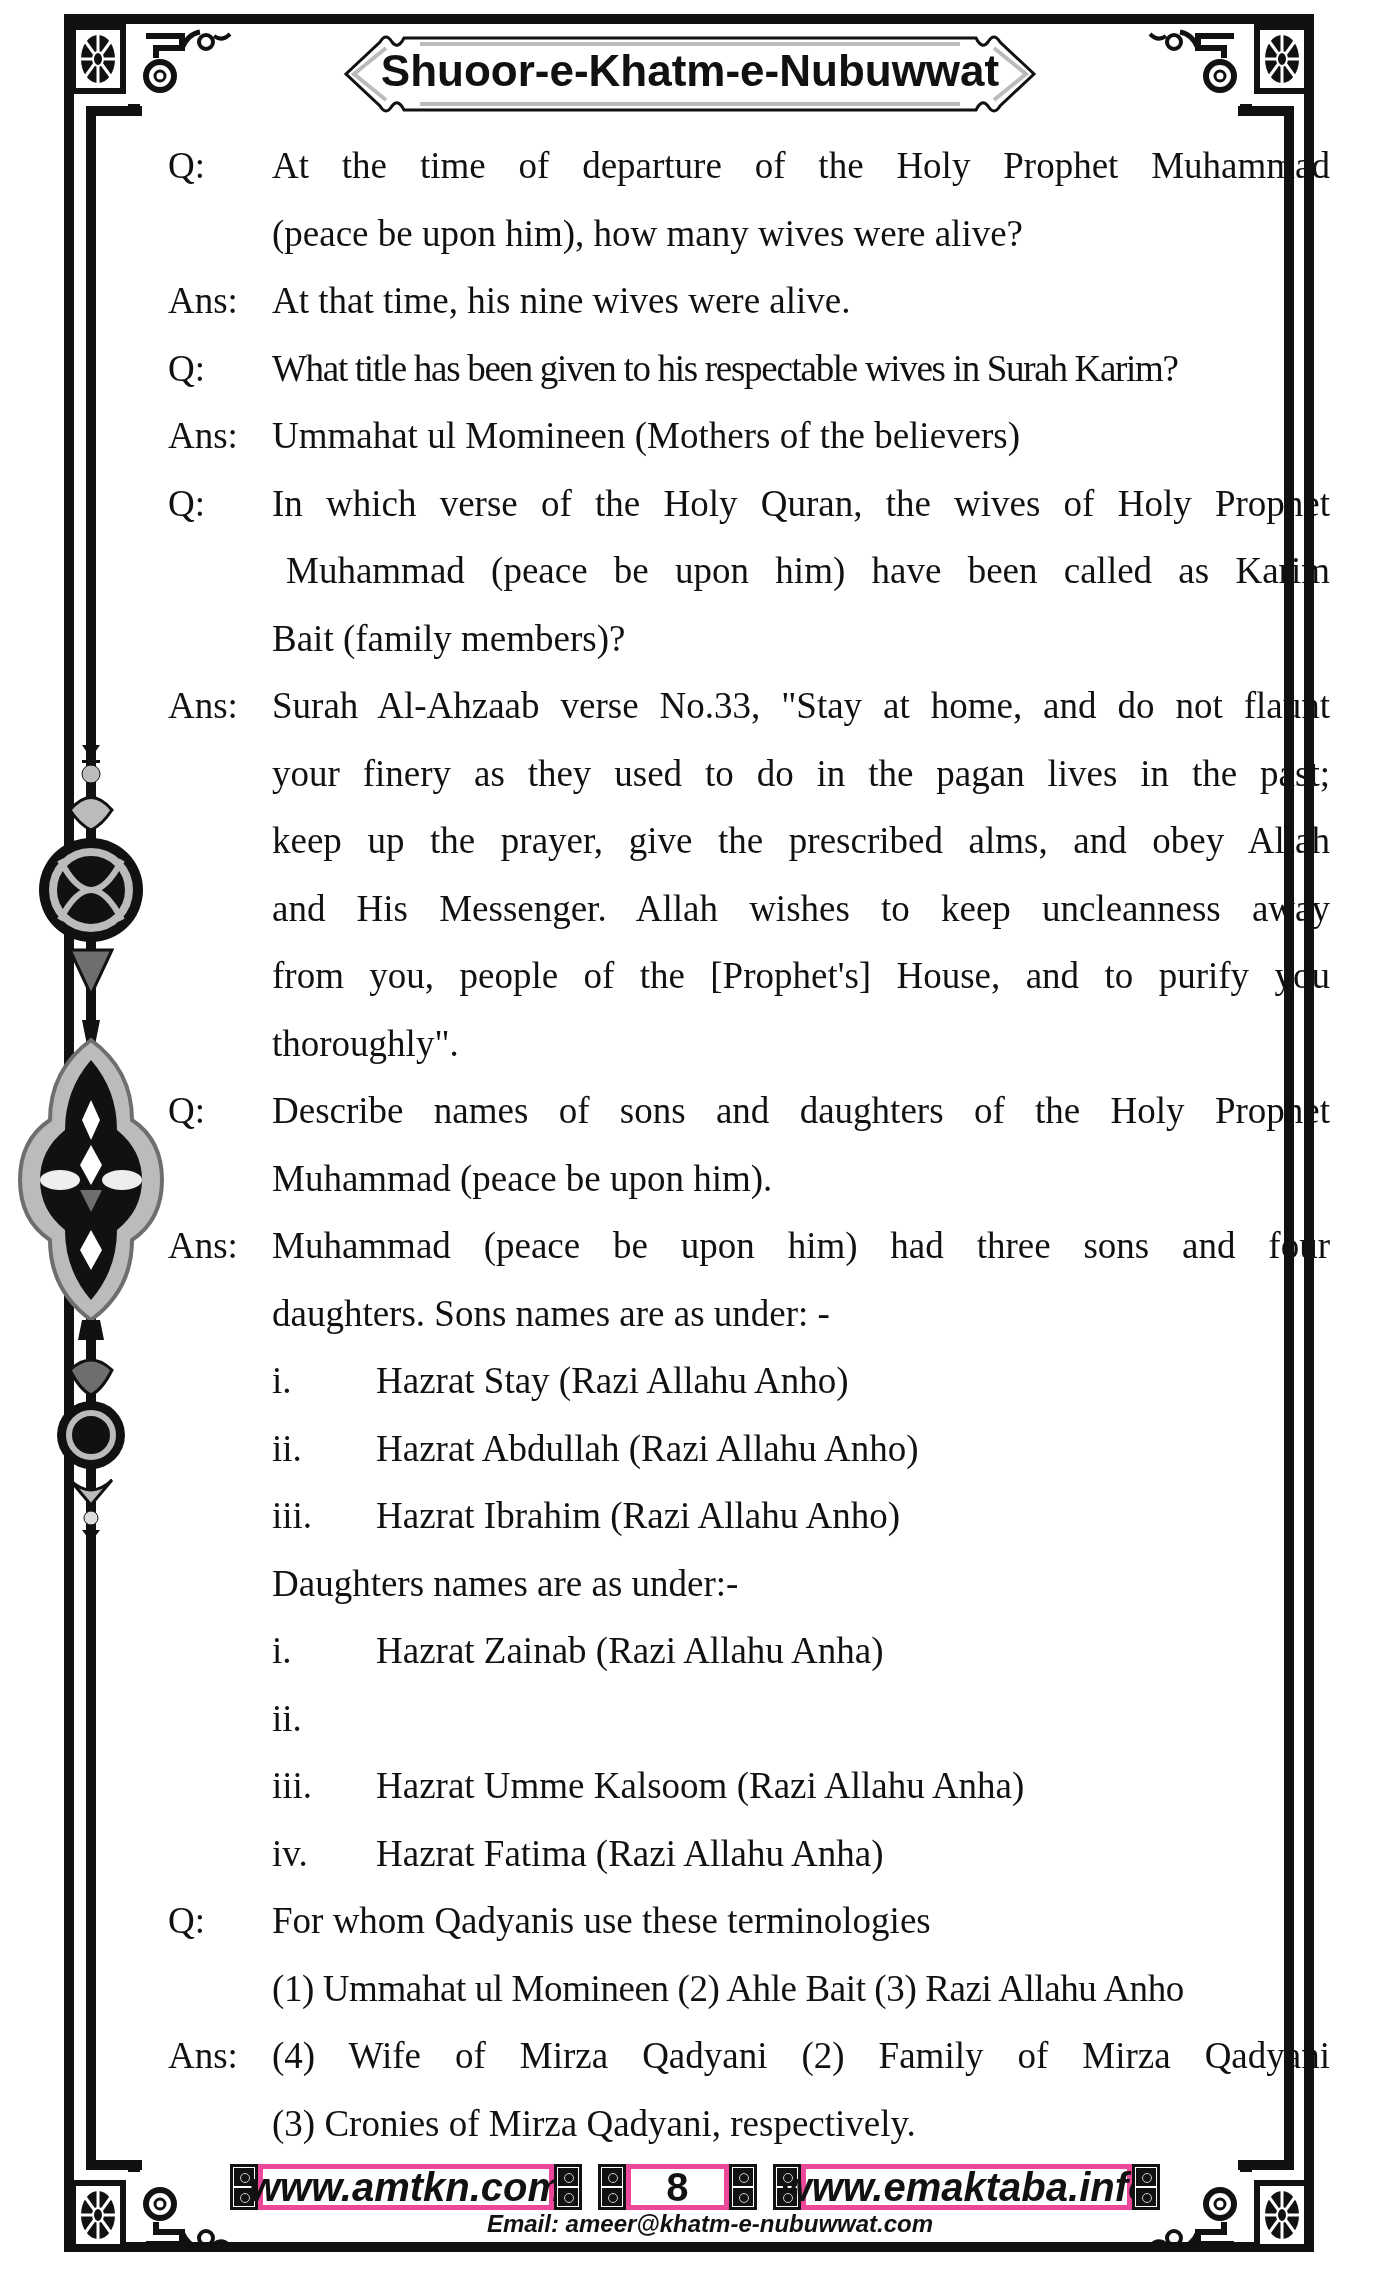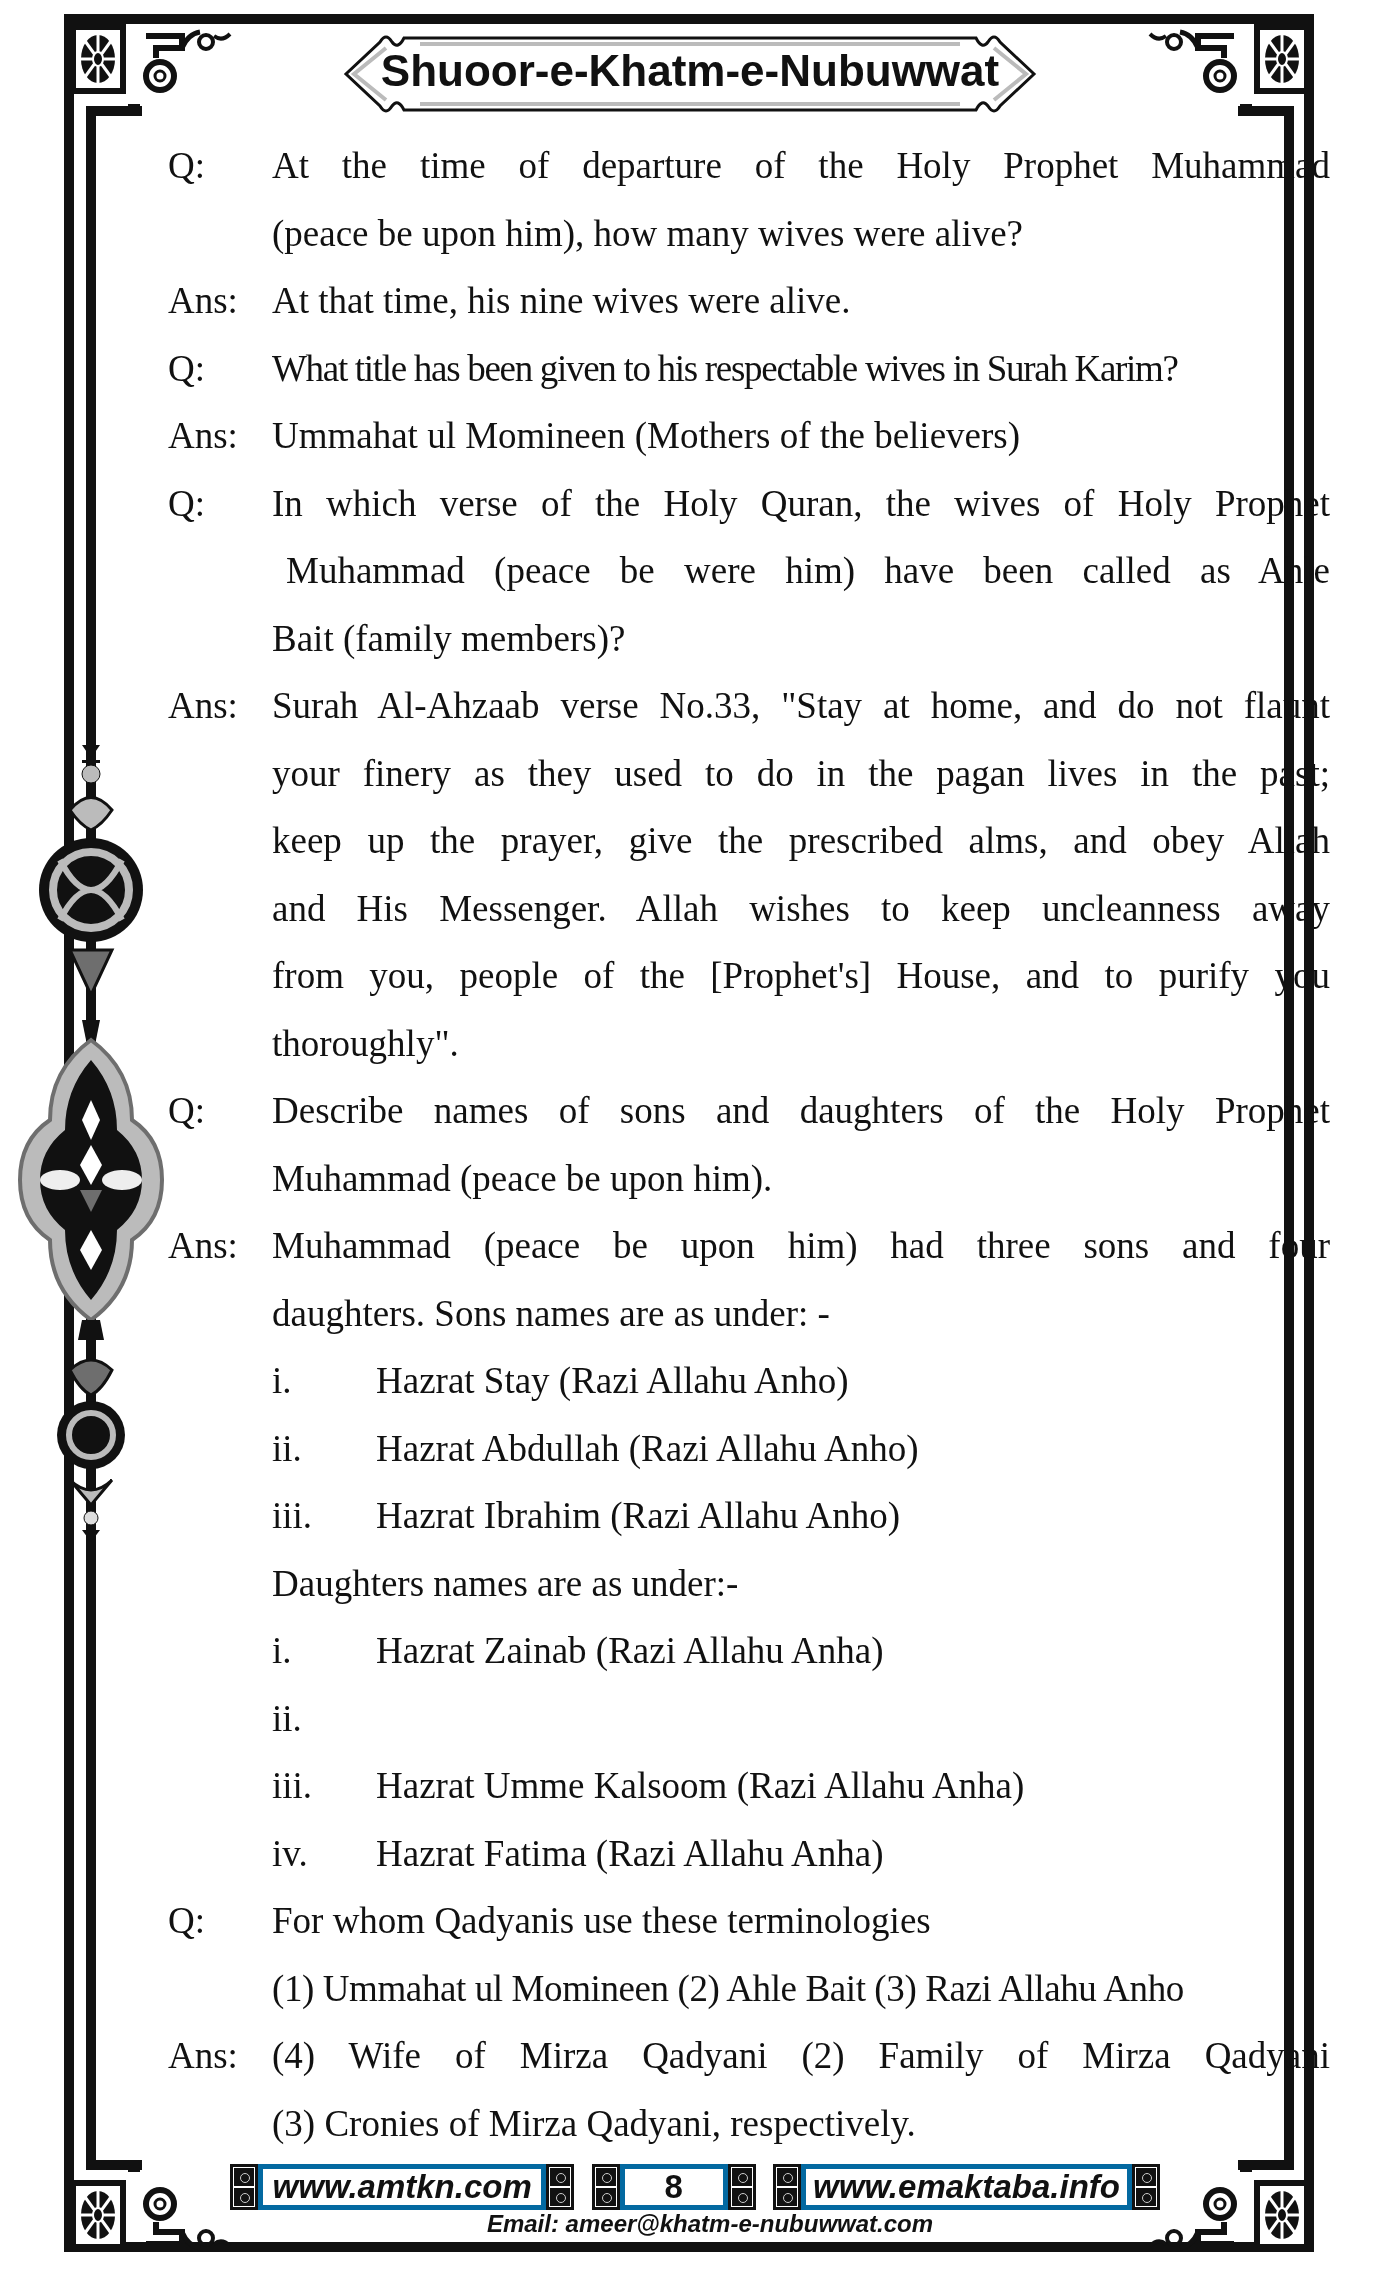--- a/index.html
+++ b/index.html
@@ -36,21 +36,21 @@
   .cond { letter-spacing: -0.6px; }
   .list-row { display: flex; padding-left: 104px; }
   .list-num { width: 104px; flex: none; }
   .plain-row { padding-left: 104px; }
 
   
   .footer-bar { position: absolute; left: 230px; top: 2162px; width: 930px; height: 50px; display: flex; align-items: center; }
   .tile-pair { display: flex; flex-direction: column; gap: 2px; border: 3px solid #111; padding: 1px; background: #fff; }
   .tile { width: 20px; height: 18px; background: #111; position: relative; }
   .tile::after { content: ""; position: absolute; left: 6px; top: 5px; width: 8px; height: 8px; border-radius: 50%; border: 1px solid #ccc; }
-  .footer-box { border: 5px solid #0369a1; height: 36px; display: flex; align-items: center; justify-content: center; font-family: "Liberation Sans", sans-serif; font-style: italic; font-weight: bold; font-size: 33px; padding: 0 8px; box-sizing: content-box; }
+  .footer-box { border: 5px solid #ec4899; height: 36px; display: flex; align-items: center; justify-content: center; font-family: "Liberation Sans", sans-serif; font-style: italic; font-weight: bold; font-size: 40px; padding: 0 8px; box-sizing: content-box; }
   .footer-link { color: #111; text-decoration: none; }
   .page-num { font-style: normal; width: 84px; }
   .email-line { position: absolute; left: 330px; top: 2210px; width: 760px; text-align: center; font-family: "Liberation Sans", sans-serif; font-style: italic; font-weight: bold; font-size: 24px; }
 </style>
 </head>
 <body>
 
 <div class="frame-outer"></div>
 <div class="frame-inner"></div>
 <div class="frame-inner-top"></div>
@@ -223,21 +223,21 @@
     <div class="qa-label">Ans:</div>
     <div class="qa-text">
       <div>Ummahat ul Momineen (Mothers of the believers)</div>
     </div>
   </div>
 
   <div class="qa-row">
     <div class="qa-label">Q:</div>
     <div class="qa-text">
       <div class="qa-text just-last">In which verse of the Holy Quran, the wives of Holy Prophet</div>
-      <div class="qa-text just-last" style="padding-left:14px;box-sizing:border-box;"> Muhammad (peace be were him) have been called as Ahle</div>
+      <div class="qa-text just-last" style="padding-left:14px;box-sizing:border-box;"> Muhammad (peace be upon him) have been called as Karim</div>
       <div>Bait (family members)?</div>
     </div>
   </div>
 
   <div class="qa-row">
     <div class="qa-label">Ans:</div>
     <div class="qa-text">
       <div class="qa-text just-last">Surah Al-Ahzaab verse No.33, "Stay at home, and do not flaunt</div>
       <div class="qa-text just-last">your finery as they used to do in the pagan lives in the past;</div>
       <div class="qa-text just-last">keep up the prayer, give the prescribed alms, and obey Allah</div>

